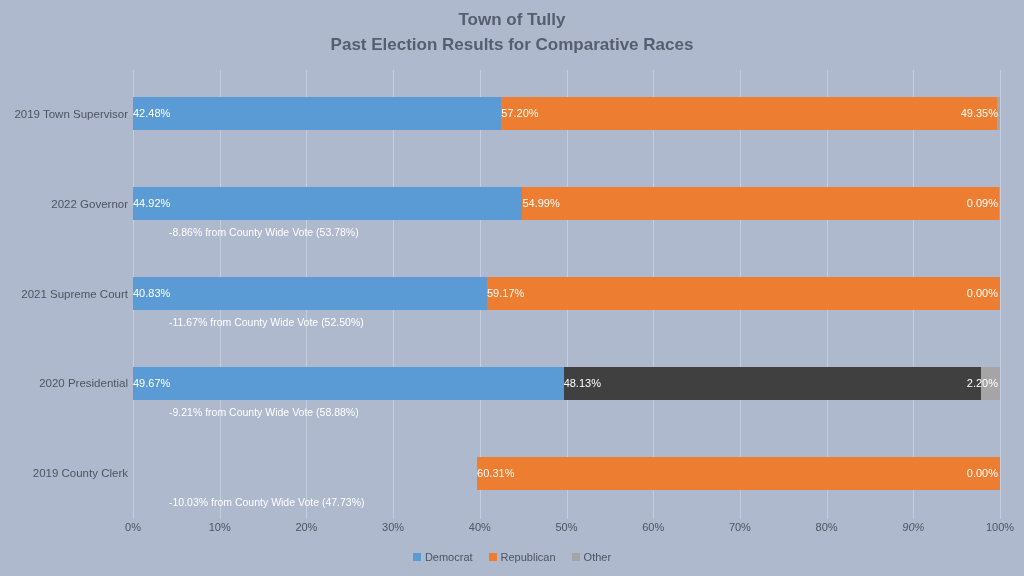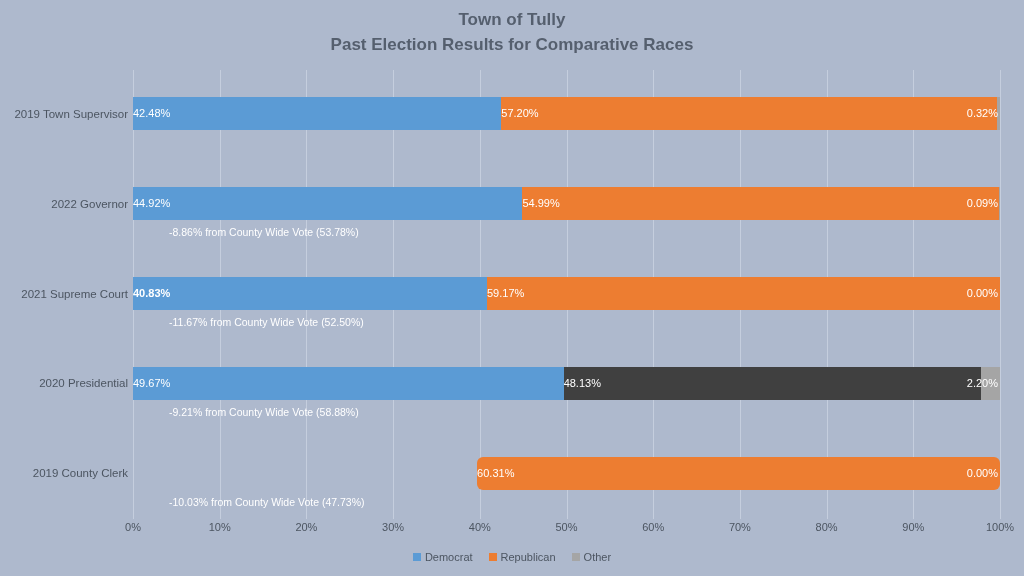--- a/index.html
+++ b/index.html
@@ -186,40 +186,40 @@
     <div id="bars-layer">
         <div class="cat-row" style="top: 27.4px; height: 33px;">
           <div class="bar-track">
             <div class="seg seg-dem" style="left: 0px; width: 368.302px; background: rgb(91, 155, 213);">
               <span class="seg-label center">42.48%</span>
             </div>
             <div class="seg seg-rep" style="left: 368.302px; width: 495.924px; background: rgb(237, 125, 49);">
               <span class="seg-label center">57.20%</span>
             </div>
             <div class="seg seg-oth" style="left: 864.226px; width: 2.7744px; background: rgb(165, 165, 165);">
-              <span class="seg-label" style="left: auto; right: 2px; text-align: right;">0.32%</span>
+              <span class="seg-label" style="left: auto; right: 2px; text-align: right;">49.35%</span>
             </div>
           </div>
         </div>
         <div class="cat-row" style="top: 117.2px; height: 33px;">
           <div class="bar-track">
             <div class="seg seg-dem" style="left: 0px; width: 389.456px; background: rgb(91, 155, 213);">
               <span class="seg-label center">44.92%</span>
             </div>
             <div class="seg seg-rep" style="left: 389.456px; width: 476.763px; background: rgb(237, 125, 49);">
               <span class="seg-label center">54.99%</span>
             </div>
             <div class="seg seg-oth" style="left: 866.22px; width: 0.7803px; background: rgb(165, 165, 165);">
               <span class="seg-label" style="left: auto; right: 2px; text-align: right;">0.09%</span>
             </div>
           </div>
         </div>
         <div class="cat-row" style="top: 207px; height: 33px;">
           <div class="bar-track">
-            <div class="seg seg-dem" style="left: 0px; width: 402px; background: rgb(91, 155, 213); font-weight: bold;">
+            <div class="seg seg-dem" style="left: 0px; width: 402px; background: rgb(91, 155, 213);">
               <span class="seg-label center">40.83%</span>
             </div>
             <div class="seg seg-rep" style="left: 353.996px; width: 513.004px; background: rgb(237, 125, 49);">
               <span class="seg-label center">59.17%</span>
             </div>
             <div class="seg seg-oth" style="left: 867px; width: 0px; background: rgb(165, 165, 165);">
               <span class="seg-label" style="left: auto; right: 2px; text-align: right;">0.00%</span>
             </div>
           </div>
         </div>
@@ -231,21 +231,21 @@
             <div class="seg seg-rep" style="left: 430.639px; width: 417.287px; background: #404040;">
               <span class="seg-label center">48.13%</span>
             </div>
             <div class="seg seg-oth" style="left: 847.926px; width: 19.074px; background: rgb(165, 165, 165);">
               <span class="seg-label" style="left: auto; right: 2px; text-align: right;">2.20%</span>
             </div>
           </div>
         </div>
         <div class="cat-row" style="top: 386.6px; height: 33px;">
           <div class="bar-track">
-            <div class="seg seg-rep" style="left: 344.112px; width: 522.888px; background: rgb(237, 125, 49); border-radius: 6px;">
+            <div class="seg seg-rep" style="left: 344.112px; width: 522.888px; background: rgb(237, 125, 49);">
               <span class="seg-label center">60.31%</span>
             </div>
             <div class="seg seg-oth" style="left: 867px; width: 0px; background: rgb(165, 165, 165);">
               <span class="seg-label" style="left: auto; right: 2px; text-align: right;">0.00%</span>
             </div>
           </div>
         </div>
       </div>
   </div>
 
@@ -264,21 +264,21 @@
   <div class="xaxis" id="xaxis">
       <div class="xtick" style="left: 0px;">0%</div>
       <div class="xtick" style="left: 86.7px;">10%</div>
       <div class="xtick" style="left: 173.4px;">20%</div>
       <div class="xtick" style="left: 260.1px;">30%</div>
       <div class="xtick" style="left: 346.8px;">40%</div>
       <div class="xtick" style="left: 433.5px;">50%</div>
       <div class="xtick" style="left: 520.2px;">60%</div>
       <div class="xtick" style="left: 606.9px;">70%</div>
       <div class="xtick" style="left: 693.6px;">80%</div>
-      <div class="xtick" style="left: 780.3px;">90%</div>
+      <div class="xtick" style="left: 780.3px; font-style: italic;">90%</div>
       <div class="xtick" style="left: 867px;">100%</div>
     </div>
 
   <div class="legend" id="legend">
       <div class="legend-item">
         <span class="legend-swatch" style="background: rgb(91, 155, 213);"></span>
         <span class="legend-text">Democrat</span>
       </div>
       <div class="legend-item">
         <span class="legend-swatch" style="background: rgb(237, 125, 49);"></span>

